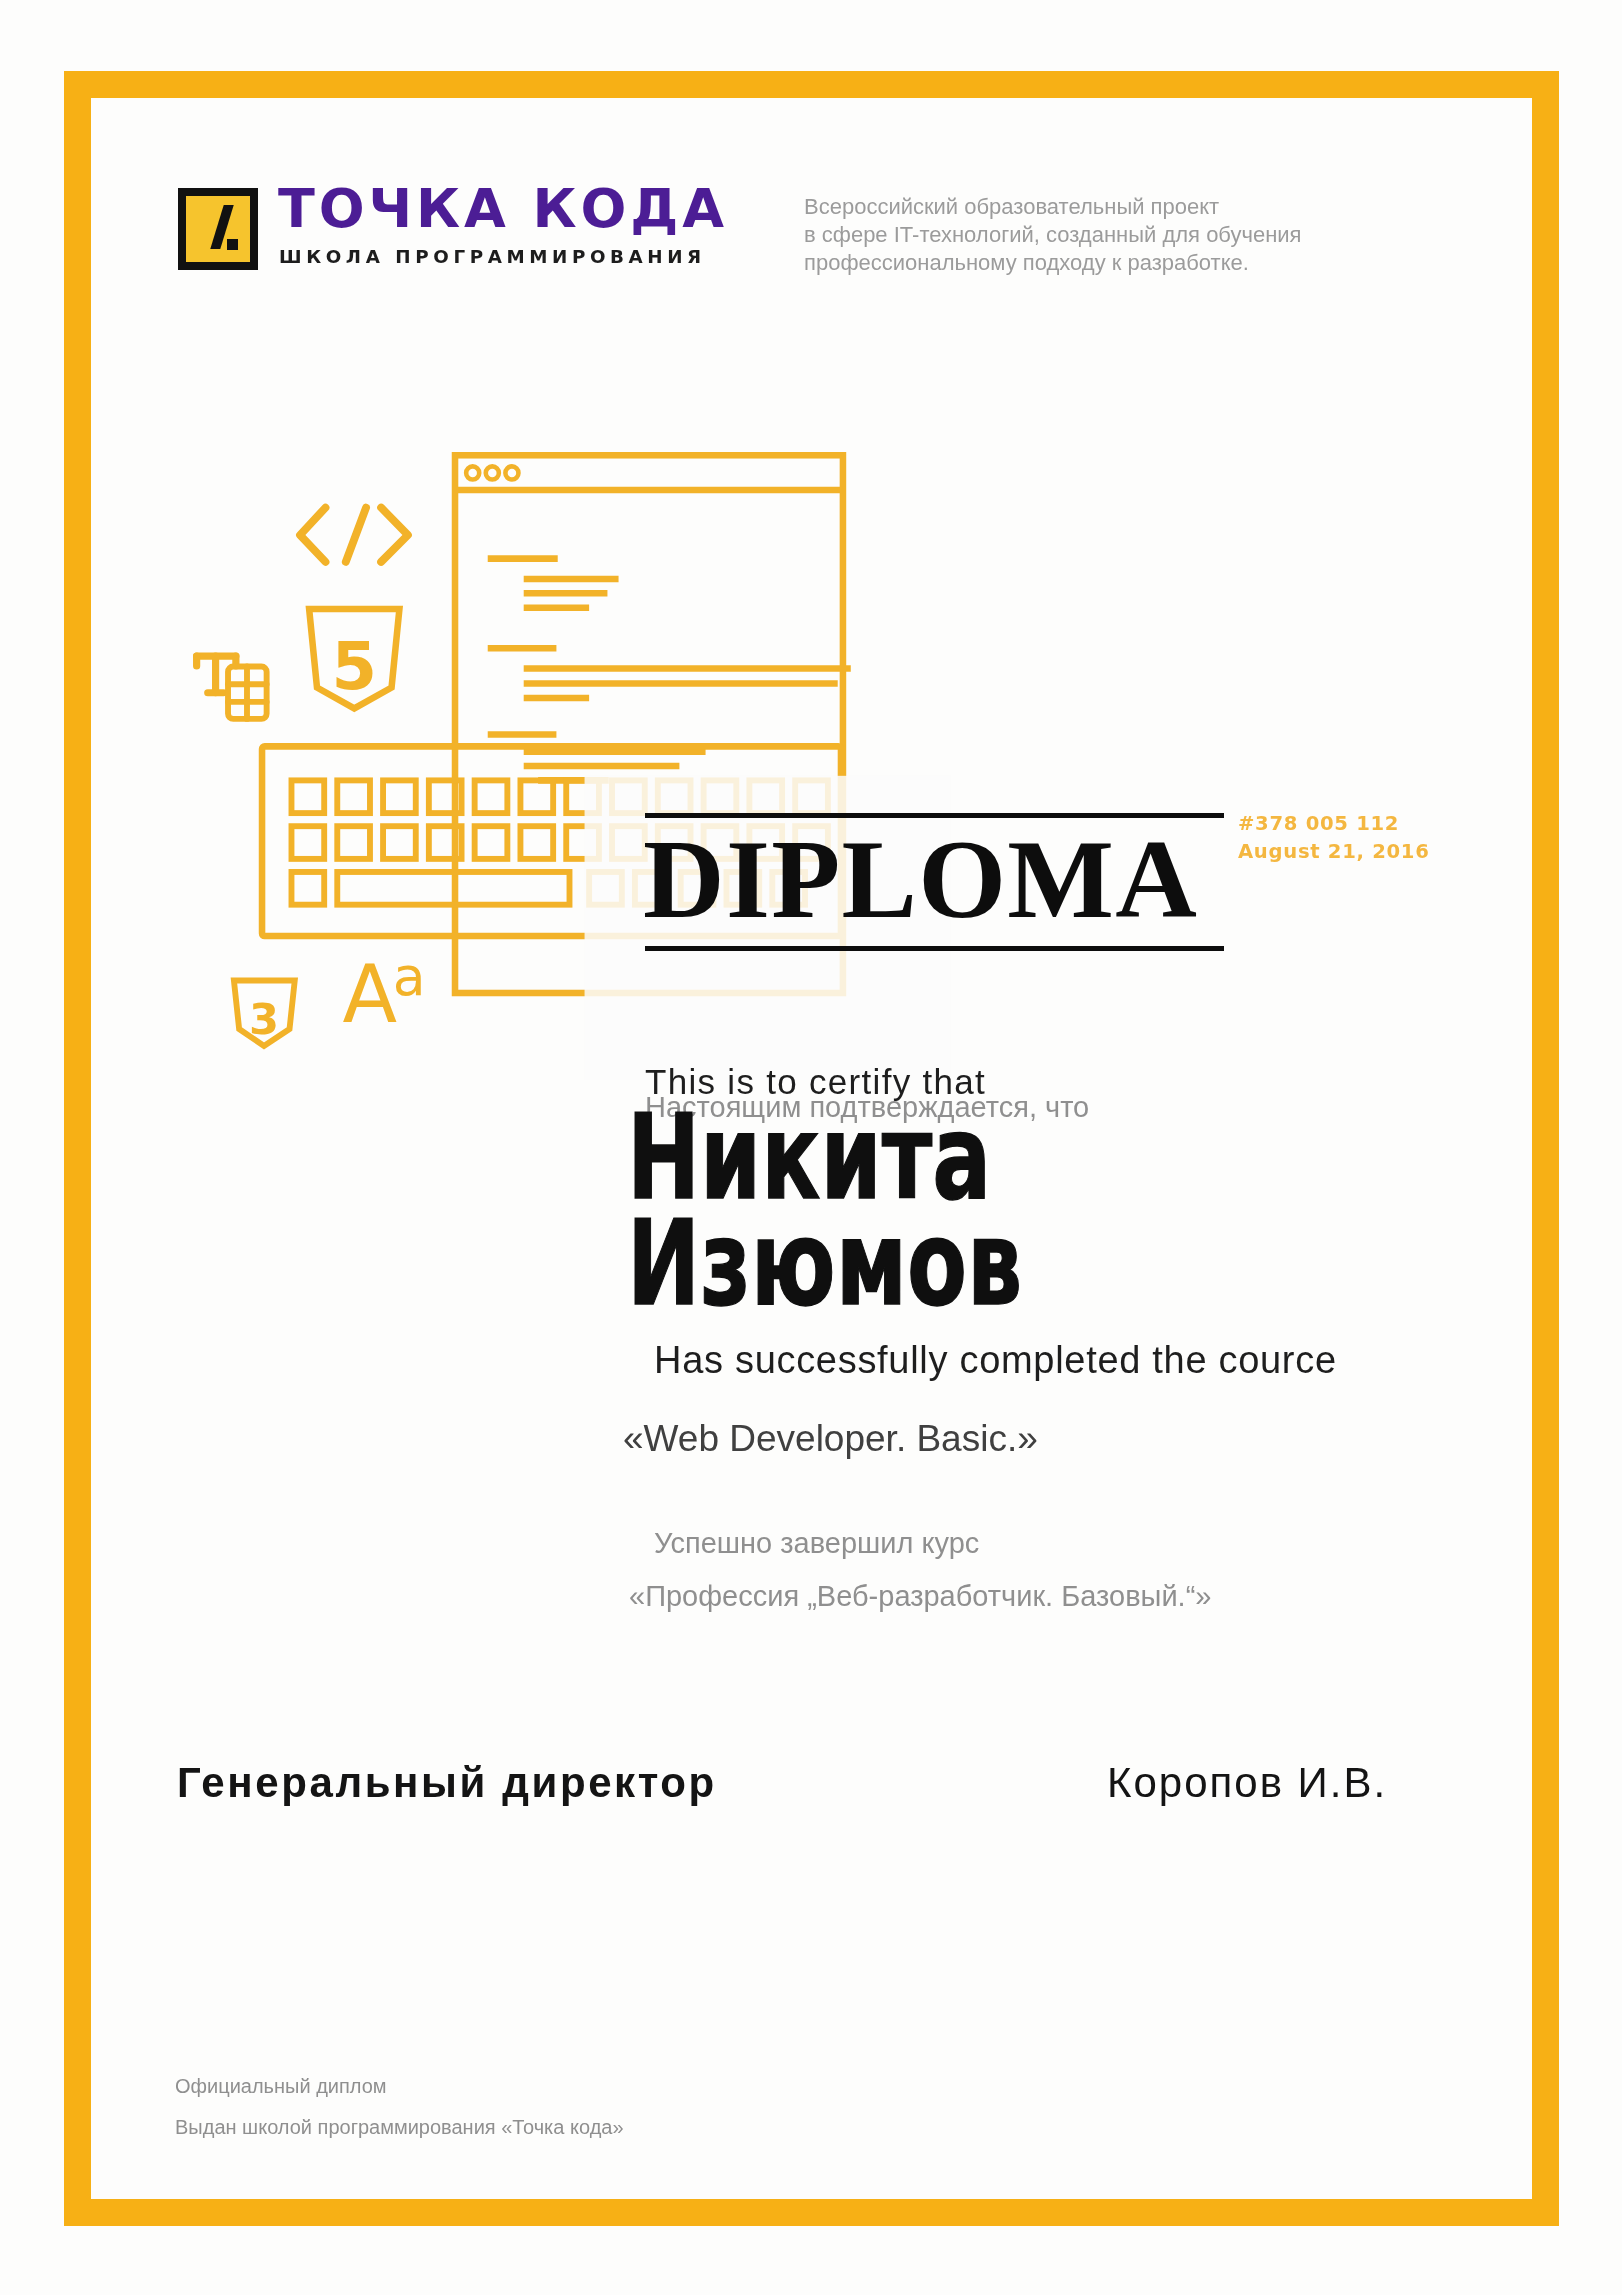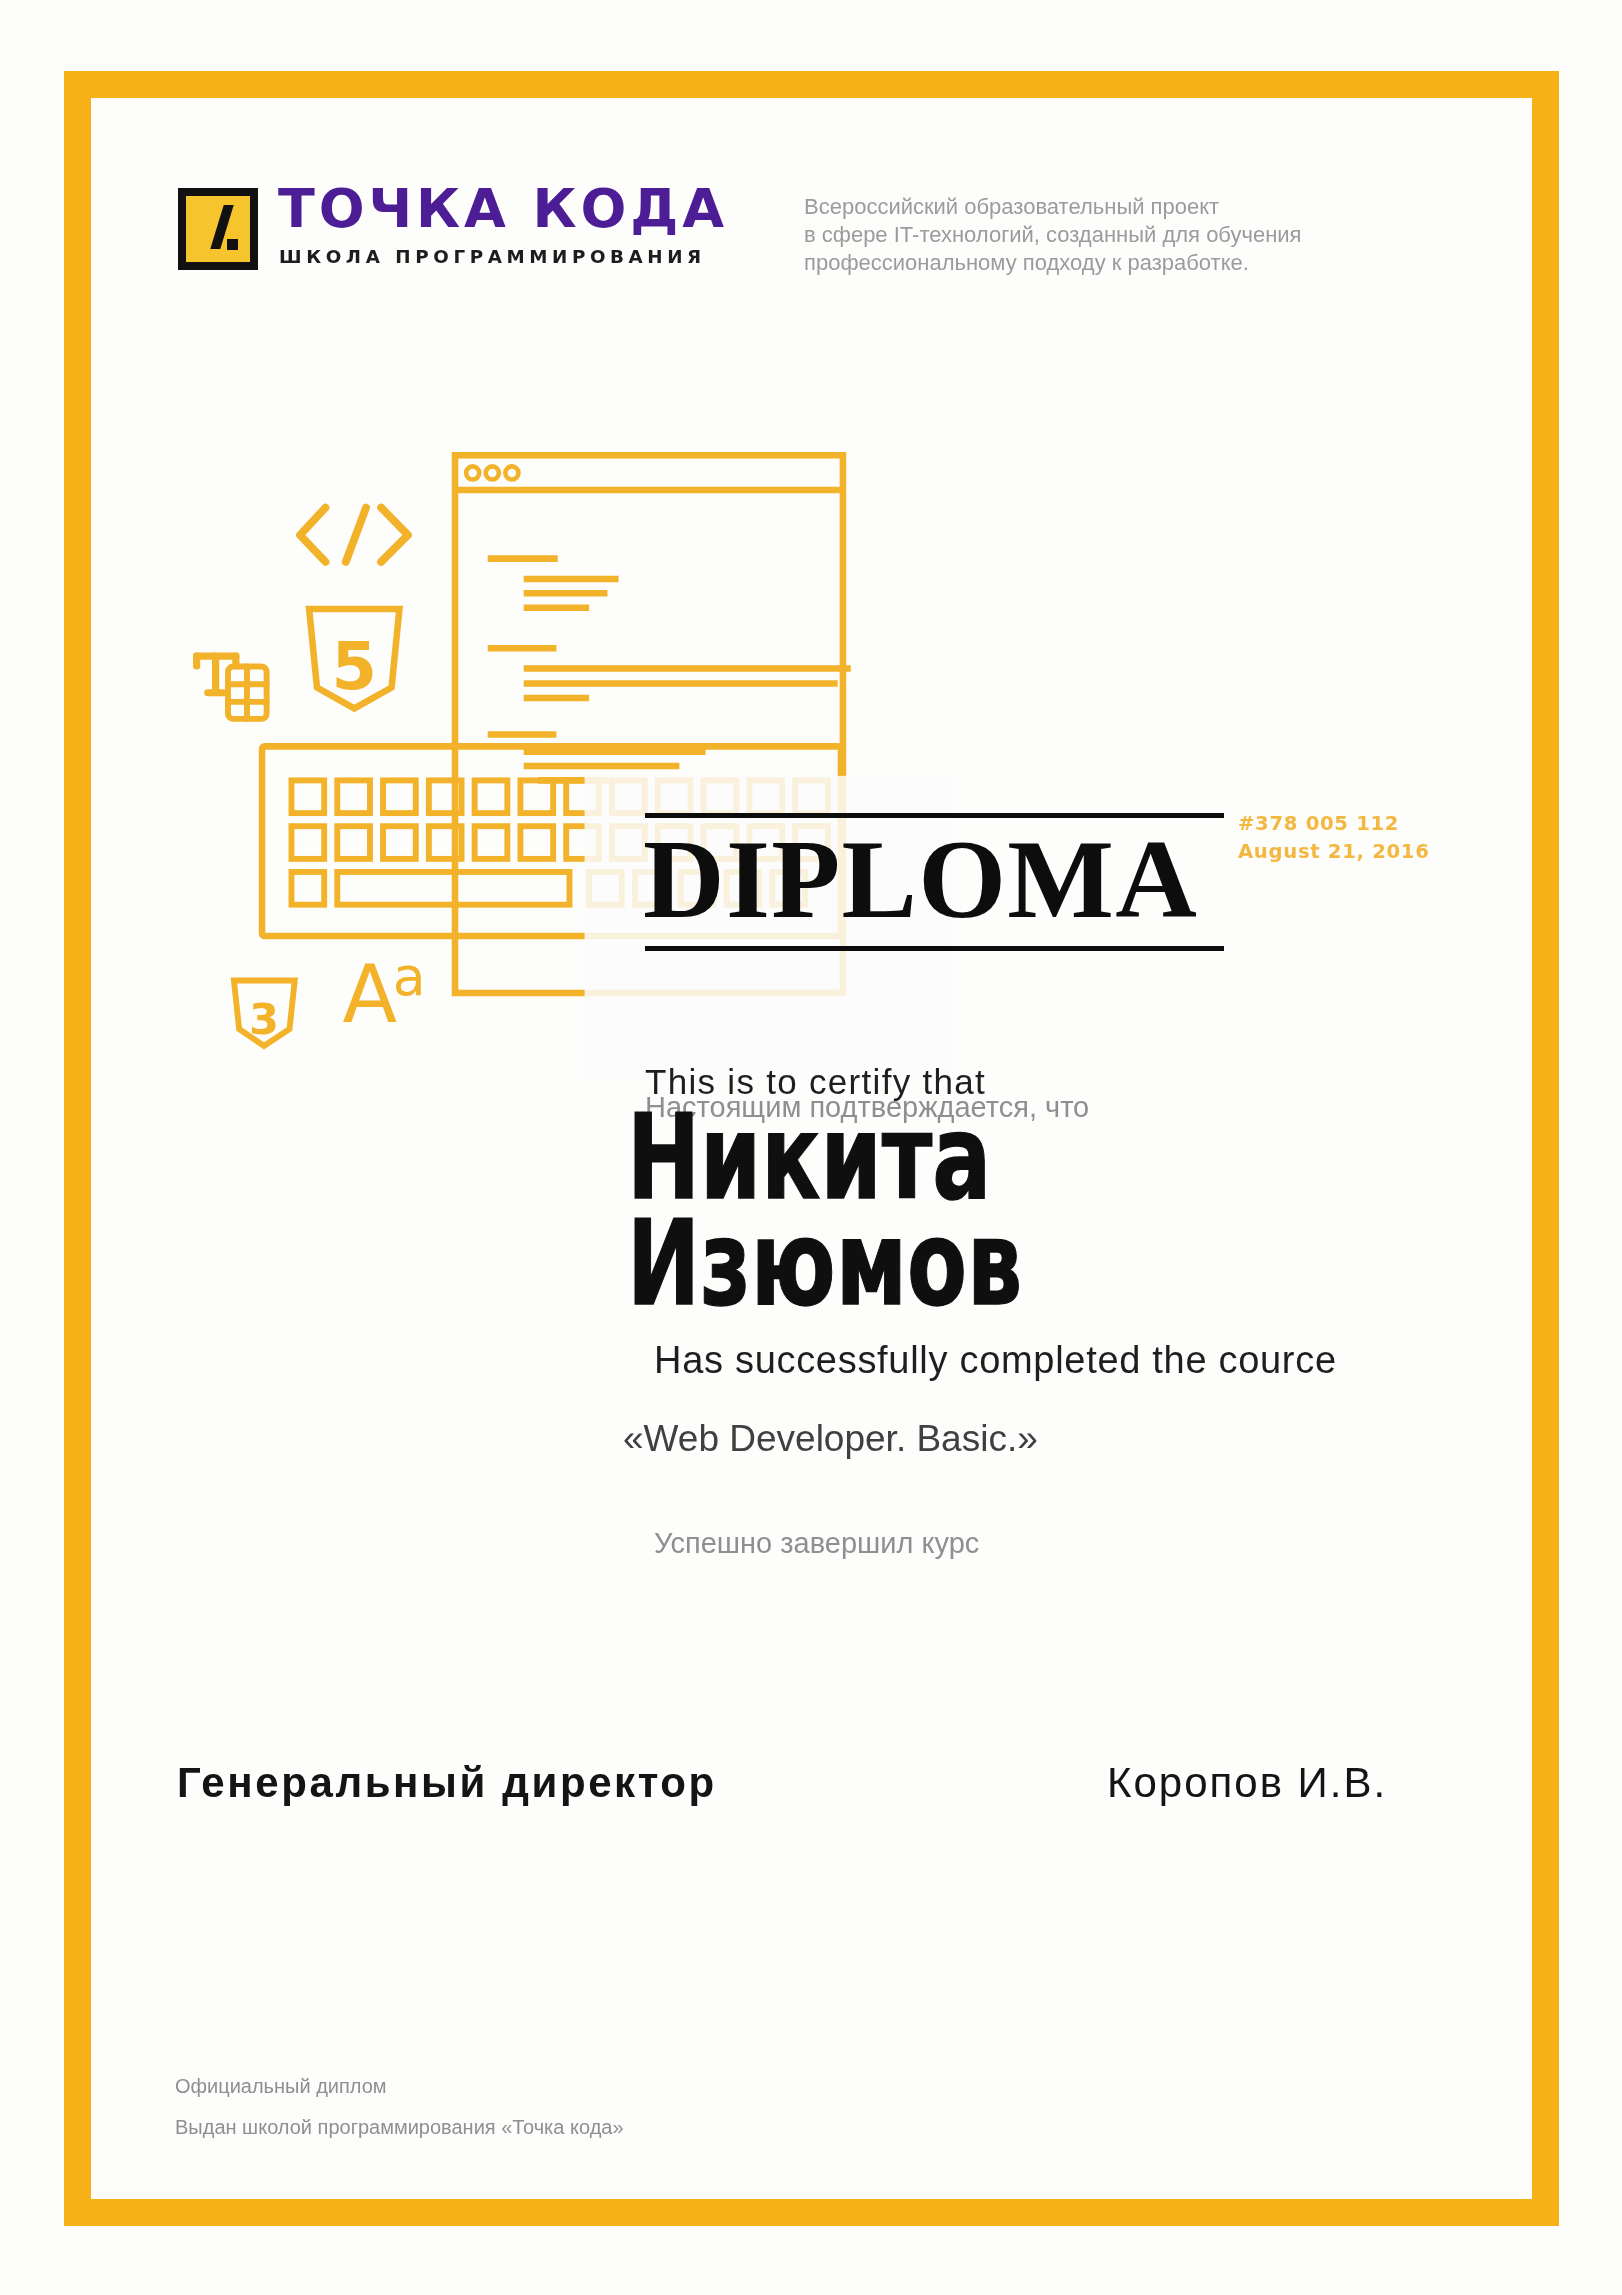--- a/index.html
+++ b/index.html
@@ -197,20 +197,21 @@
 
   <div id="certify-en" class="abs">This is to certify that</div>
   <div id="certify-ru" class="abs">Настоящим подтверждается, что</div>
 
   <div id="recipient-name" class="abs">Никита
 Изюмов</div>
 
   <div id="course-en" class="abs">Has successfully completed the cource</div>
   <div id="course-title" class="abs">«Web Developer. Basic.»</div>
   <div id="course-ru" class="abs">Успешно завершил курс</div>
+  <div id="course-title-ru" class="abs">«Профессия „Веб-разработчик. Базовый.“»</div>
 
   <div id="sign-role" class="abs">Генеральный директор</div>
   <div id="sign-name" class="abs">Коропов И.В.</div>
 
   <div id="footer-text" class="abs">Официальный диплом
 Выдан школой программирования «Точка кода»</div>
 
 </div>
 
 

